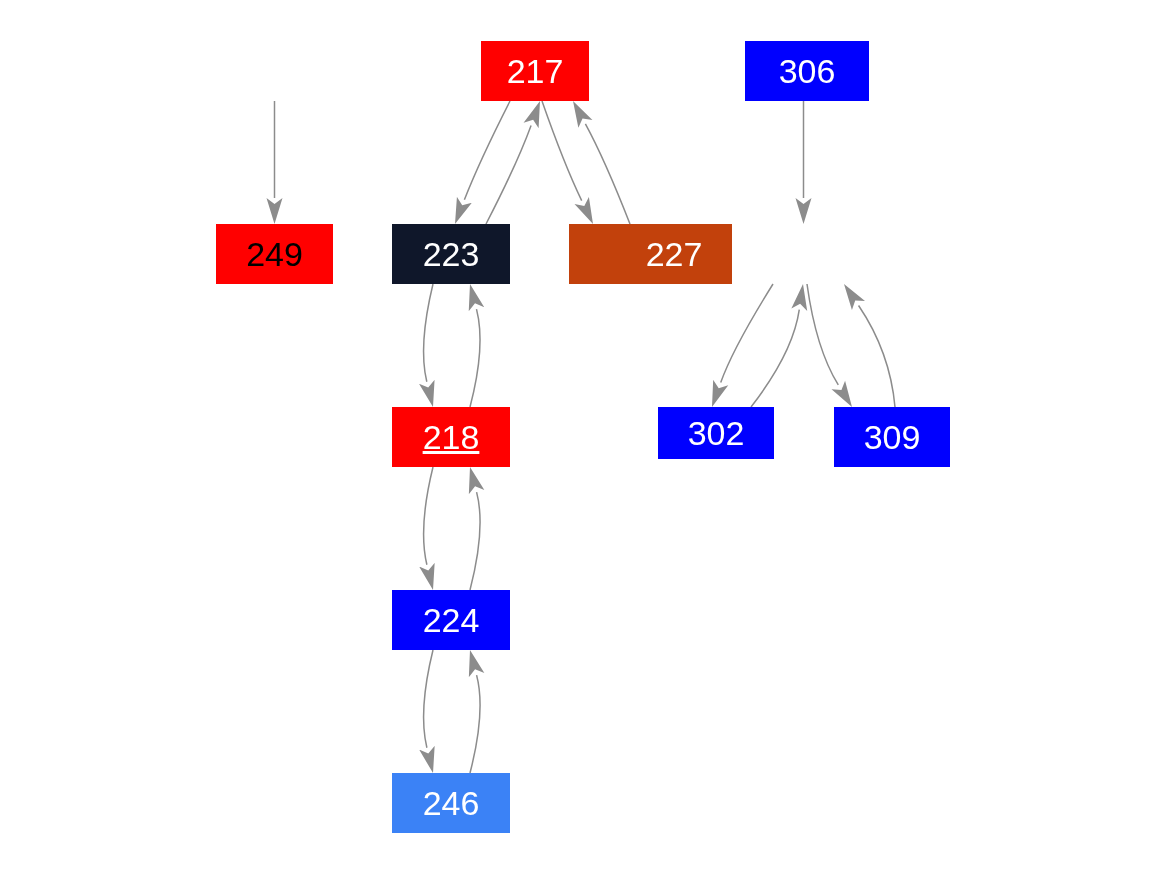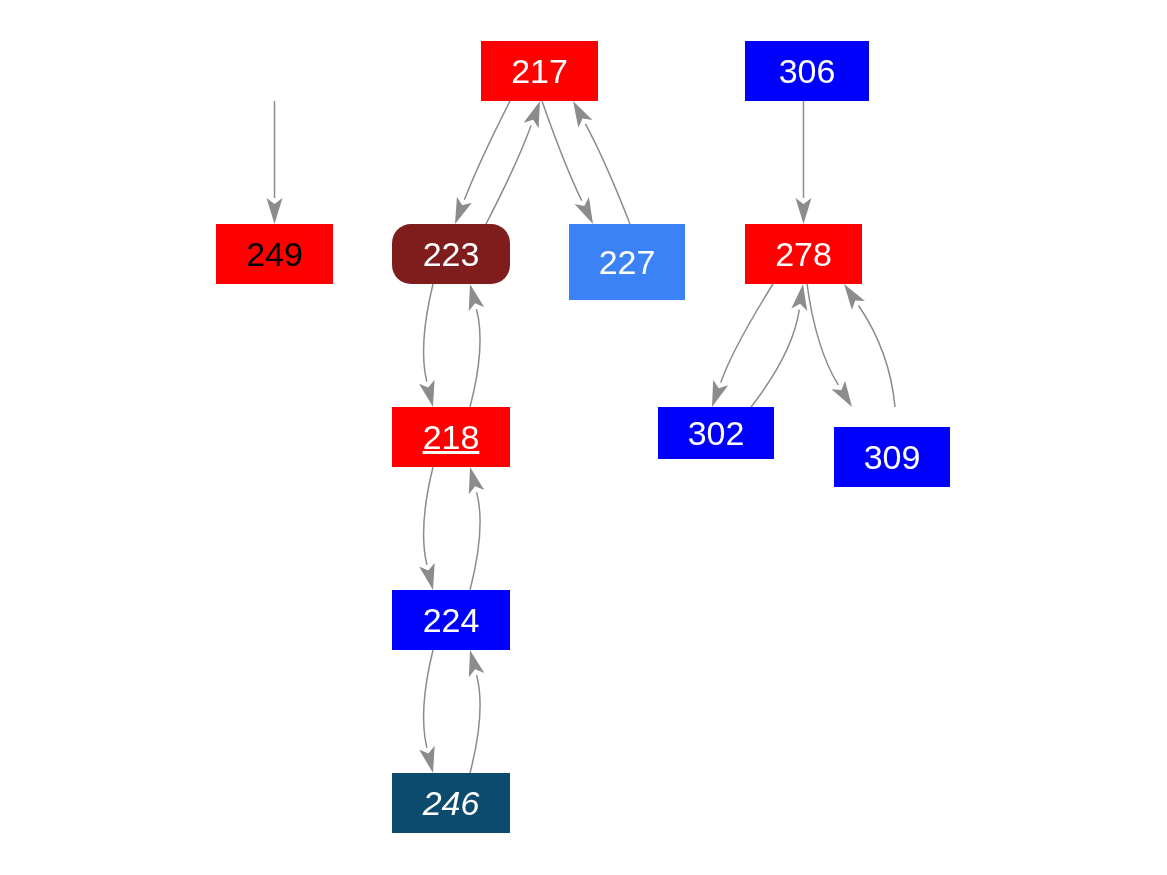--- a/index.html
+++ b/index.html
@@ -59,47 +59,44 @@
         <path d="M 470 590 Q 486 528 476.59652989748844 492.1492702341746" fill="none" stroke="#8c8c8c" stroke-width="1.5" marker-end="url(#arrow)"></path>
         <path d="M 433 650 Q 418 711 426.88606577617236 747.7290718748458" fill="none" stroke="#8c8c8c" stroke-width="1.5" marker-end="url(#arrow)"></path>
         <path d="M 470 773 Q 486 711 476.59652989748844 675.1492702341747" fill="none" stroke="#8c8c8c" stroke-width="1.5" marker-end="url(#arrow)"></path>
         <path d="M 773 284 Q 733 348 720.7184413036928 382.5053315753394" fill="none" stroke="#8c8c8c" stroke-width="1.5" marker-end="url(#arrow)"></path>
         <path d="M 751 407 Q 793 353 799.2708441197088 309.7311755740092" fill="none" stroke="#8c8c8c" stroke-width="1.5" marker-end="url(#arrow)"></path>
         <path d="M 807 284 Q 816 349 838.2885655937683 384.9093556788489" fill="none" stroke="#8c8c8c" stroke-width="1.5" marker-end="url(#arrow)"></path>
         <path d="M 895 407 Q 890 352 858.5680435603094 305.53536874132703" fill="none" stroke="#8c8c8c" stroke-width="1.5" marker-end="url(#arrow)"></path>
       </g>
   </svg>
   <div id="nodes-layer">
-      <div class="node" style="left: 481px; top: 41px; width: 117px; height: 60px; background: rgb(255, 0, 0);">
+      <div class="node" style="left: 481px; top: 41px; width: 108px; height: 60px; background: rgb(255, 0, 0);">
         <span style="color: rgb(255, 255, 255);">217</span>
       </div>
       <div class="node" style="left: 745px; top: 41px; width: 124px; height: 60px; background: rgb(0, 0, 255);">
         <span style="color: rgb(255, 255, 255);">306</span>
       </div>
       <div class="node" style="left: 216px; top: 224px; width: 117px; height: 60px; background: rgb(255, 0, 0);">
         <span style="color: #000000;">249</span>
       </div>
-      <div class="node" style="left: 392px; top: 224px; width: 118px; height: 60px; background: #7f1d1d; border-radius: 19px;">
+      <div class="node" style="left: 392px; top: 224px; width: 118px; height: 60px; background: #0f172a;">
         <span style="color: rgb(255, 255, 255);">223</span>
       </div>
-      <div class="node" style="left: 569px; top: 224px; width: 116px; height: 76px; background: #3b82f6;">
+      <div class="node" style="left: 569px; top: 224px; width: 116px; height: 60px; background: #c2410c; padding-left: 47px;">
         <span style="color: rgb(255, 255, 255);">227</span>
-      </div>
-      <div class="node" style="left: 745px; top: 224px; width: 117px; height: 60px; background: rgb(255, 0, 0);">
-        <span style="color: rgb(255, 255, 255);">278</span>
       </div>
       <div class="node" style="left: 392px; top: 407px; width: 118px; height: 60px; background: rgb(255, 0, 0);">
         <span style="color: rgb(255, 255, 255); text-decoration: underline;">218</span>
       </div>
       <div class="node" style="left: 658px; top: 407px; width: 116px; height: 52px; background: rgb(0, 0, 255);">
         <span style="color: rgb(255, 255, 255);">302</span>
       </div>
-      <div class="node" style="left: 834px; top: 407px; width: 116px; height: 60px; background: rgb(0, 0, 255); margin-top: 20px;">
+      <div class="node" style="left: 834px; top: 407px; width: 116px; height: 60px; background: rgb(0, 0, 255);">
         <span style="color: rgb(255, 255, 255);">309</span>
       </div>
       <div class="node" style="left: 392px; top: 590px; width: 118px; height: 60px; background: rgb(0, 0, 255);">
         <span style="color: rgb(255, 255, 255); text-align: right;">224</span>
       </div>
-      <div class="node" style="left: 392px; top: 773px; width: 118px; height: 60px; background: #0c4a6e; font-style: italic;">
+      <div class="node" style="left: 392px; top: 773px; width: 118px; height: 60px; background: #3b82f6;">
         <span style="color: rgb(255, 255, 255);">246</span>
       </div>
     </div>
 </div>
 
 </body></html>

